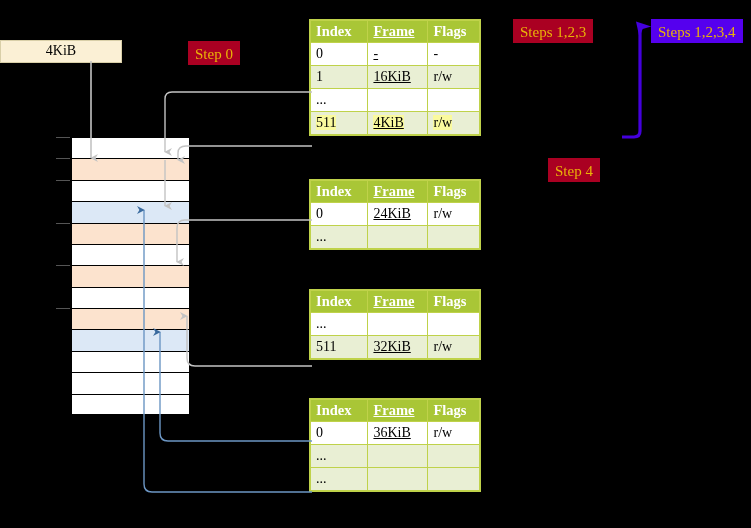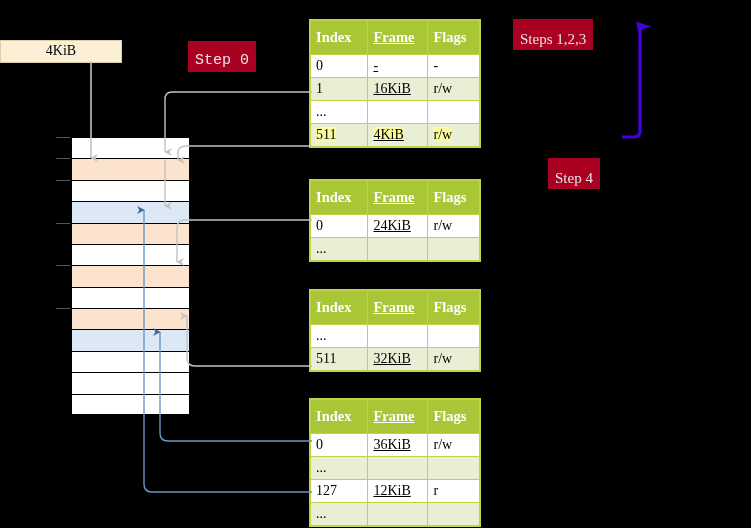--- a/index.html
+++ b/index.html
@@ -1,22 +1,22 @@
 <!DOCTYPE html>
 <html><head>
 <meta charset="utf-8">
 <style>
   html,body{margin:0;padding:0;background:#000;}
   body{width:751px;height:528px;position:relative;overflow:hidden;
        font-family:"Liberation Serif", serif;color:#000;}
   .canvas{position:absolute;left:0;top:0;width:751px;height:528px;}
 
   
-  .badge{position:absolute;font-size:15px;line-height:18px;padding:11px 7px 2px 7px;
-         color:#e5e5e5;white-space:nowrap;font-family:"Liberation Serif",serif;}
+  .badge{position:absolute;font-size:15px;line-height:18px;padding:4px 7px 2px 7px;
+         color:#eab308;white-space:nowrap;font-family:"Liberation Serif",serif;}
   .badge.red{background:#AA0022;}
   .badge.violet{background:#5500EE;}
 
   
   .sizebox{position:absolute;background:#FBF0D5;border:1px solid #D9CFA8;
            text-align:center;font-size:14px;line-height:20px;color:#000;}
 
   
   .memcol{position:absolute;left:71px;top:137px;width:119px;height:278px;}
   .memrow{position:absolute;left:0;width:119px;height:21.4px;
@@ -25,41 +25,42 @@
   .fill-w{background:#ffffff;}
   .fill-o{background:#FCE3CE;}
   .fill-b{background:#DCE8F6;}
   .tick{position:absolute;height:0;border-top:1.5px solid #555;width:14px;left:-15px;}
 
   
   .ptab{position:absolute;border-collapse:collapse;background:#fff;
         font-size:14px;font-family:"Liberation Serif",serif;
         box-shadow:0 0 0 1px #BFD24A;}
   .ptab th{background:#A9C636;color:#ffffff;font-weight:bold;text-align:left;
-           padding:8px 5px;border:1px solid #BFD24A;font-size:14.5px;}
+           padding:2px 5px;border:1px solid #BFD24A;font-size:14.5px;}
   .ptab td{border:1px solid #BFD24A;padding:2px 5px;height:18px;vertical-align:middle;}
   .ptab tr.alt td{background:#E9EFD4;}
   .ptab td.hl span{background:#FAFA9E;}
   .cw1{width:56px;}
   .cw2{width:56px;text-decoration:underline;}
   .cw3{width:47px;}
 
   svg.overlay{position:absolute;left:0;top:0;width:751px;height:528px;pointer-events:none;}
 </style>
 </head>
 <body>
 
 <div class="canvas">
 
   <div class="sizebox" style="left:0px;top:40px;width:120px;height:21px;">
     <span>4KiB</span>
   </div>
 
-  <div class="badge red" style="left: 188px; top: 41px; background: rgb(170, 0, 34); font-family: Liberation Mono, monospace;">Step 0</div>
+  <div class="badge red" style="left: 188px; top: 41px; background: rgb(170, 0, 34);">Step 0</div>
   <div class="badge red" style="left: 513px; top: 19px; background: rgb(170, 0, 34);">Steps 1,2,3</div>
+  <div class="badge violet" style="left: 651px; top: 19px; background: rgb(85, 0, 238);">Steps 1,2,3,4</div>
   <div class="badge red" style="left: 524px; top: 158px; background: rgb(170, 0, 34); margin-left: 24px;">Step 4</div>
 
   <div class="memcol" id="memcol">
       <div class="memrow fill-w" style="top: 0px; height: 21.3846px;"></div>
       <div class="tick" style="top: 0px;"></div>
       <div class="memrow fill-o" style="top: 21.3846px; height: 21.3846px;"></div>
       <div class="tick" style="top: 21.3846px;"></div>
       <div class="memrow fill-w" style="top: 42.7692px; height: 21.3846px;"></div>
       <div class="tick" style="top: 42.7692px;"></div>
       <div class="memrow fill-b" style="top: 64.1538px; height: 21.3846px;"></div>
@@ -162,25 +163,20 @@
         <tr>
           <td class="cw1">0</td>
           <td class="cw2">36KiB</td>
           <td class="cw3">r/w</td>
         </tr>
         <tr class="alt">
           <td class="cw1">...</td>
           <td class="cw2"></td>
           <td class="cw3"></td>
         </tr>
-        <tr>
-          <td class="cw1">127</td>
-          <td class="cw2">12KiB</td>
-          <td class="cw3">r</td>
-        </tr>
         <tr class="alt">
           <td class="cw1">...</td>
           <td class="cw2"></td>
           <td class="cw3"></td>
         </tr>
       </tbody>
     </table>
 
   <svg class="overlay" viewBox="0 0 751 528">
     <defs>

